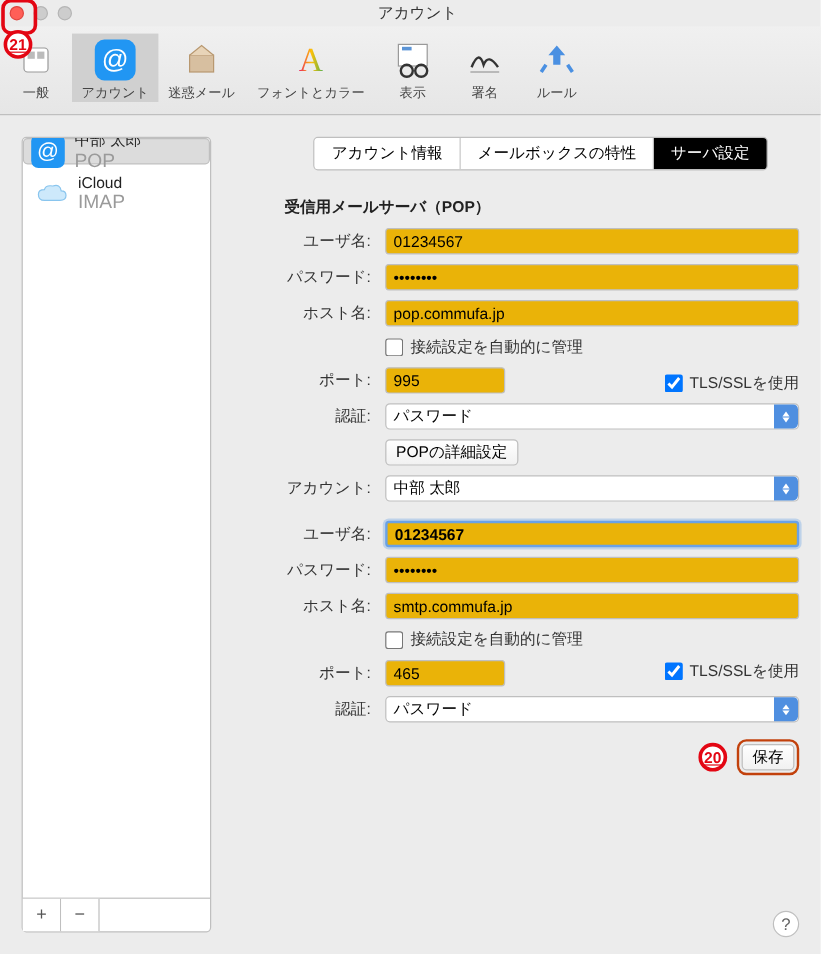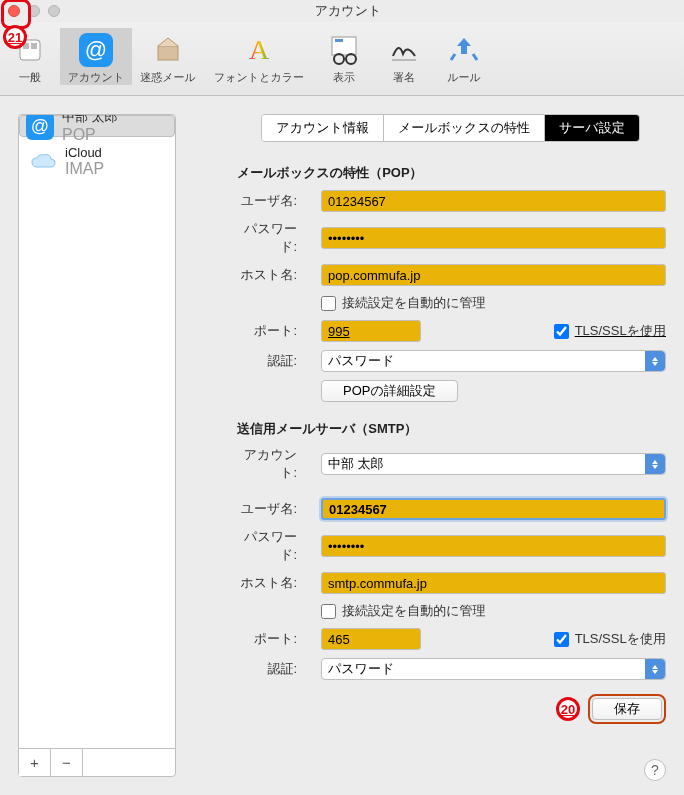--- a/index.html
+++ b/index.html
@@ -29,32 +29,32 @@
   .sb-footer { height: 28px; border-top: 1px solid #bfbfbf; display: flex; }
   .sb-btn { width: 32px; border-right: 1px solid #bfbfbf; display: flex; align-items: center; justify-content: center; font-size: 15px; color: #555; background: #fff; }
   .main { flex: 1; display: flex; flex-direction: column; margin-left: 45px; }
   .tabs { display: flex; justify-content: center; margin-bottom: 12px; }
   .seg { display: flex; border: 1px solid #bfbfbf; border-radius: 4px; overflow: hidden; }
   .seg div { padding: 4px 14px; font-size: 13px; background: #fff; border-right: 1px solid #bfbfbf; }
   .seg div:last-child { border-right: none; }
   .seg div.on { background: #000000; color: #fff; }
   .section-title { font-size: 13px; font-weight: 600; color: #222; margin: 10px 0 8px 2px; }
   .row { display: flex; align-items: center; margin-bottom: 8px; }
-  .lbl { width: 86px; text-align: right; padding-right: 24px; color: #333; font-size: 13px; }
+  .lbl { width: 86px; text-align: right; padding-right: 12px; color: #333; font-size: 13px; }
   .fld { flex: 1; }
   input[type=text], input[type=password] { width: 100%; height: 22px; border: 1px solid #bfbfbf; border-radius: 3px; padding: 0 6px; font-size: 13px; background: #eab308; }
   input.focus-ring { border: 2px solid #6aa2e6; box-shadow: 0 0 0 2px rgba(106,162,230,.35); font-weight: 700; }
   .short { width: 100px !important; flex: none; }
   .chk { display: flex; align-items: center; gap: 6px; font-size: 13px; color: #333; }
   .chk input { width: 15px; height: 15px; }
   .sel { width: 100%; height: 22px; border: 1px solid #bfbfbf; border-radius: 4px; background: #fff; display: flex; align-items: center; padding: 0 6px; position: relative; font-size: 13px; }
   .sel .arrow { position: absolute; right: 0; top: 0; bottom: 0; width: 20px; background: #4f8fe0; border-radius: 0 4px 4px 0; display: flex; flex-direction: column; align-items: center; justify-content: center; }
   .sel .arrow::before { content:""; border-left:3px solid transparent; border-right:3px solid transparent; border-bottom:4px solid #fff; margin-bottom:1px;}
   .sel .arrow::after { content:""; border-left:3px solid transparent; border-right:3px solid transparent; border-top:4px solid #fff;}
-  .btn { height: 22px; padding: 0 21px; border: 1px solid #bfbfbf; border-radius: 4px; background: linear-gradient(#fff,#f1f1f1); font-size: 13px; display: inline-flex; align-items: center; }
+  .btn { height: 22px; padding: 0 8px; border: 1px solid #bfbfbf; border-radius: 4px; background: linear-gradient(#fff,#f1f1f1); font-size: 13px; display: inline-flex; align-items: center; }
   .save-wrap { display:flex; justify-content:flex-end; align-items:center; gap:8px; margin-top:6px; }
   .callout { border: 2px solid #c2410c; border-radius: 8px; }
   .callout-num { width: 24px; height: 24px; border: 3px solid #e30613; border-radius: 50%; color: #e30613; font-weight: 700; font-size: 13px; display: inline-flex; align-items: center; justify-content: center; background: #fff; text-decoration: underline; }
   .callout-close { position: absolute; top: -1px; left: -1px; width: 34px; height: 48px; pointer-events: none; }
   .callout-close .ring { position:absolute; top:0; left:2px; width:30px; height:30px; border:3px solid #e30613; border-radius:8px; }
   .callout-close .num { position:absolute; top:26px; left:4px; }
   .help { position:absolute; right:18px; bottom:14px; width:22px; height:22px; border:1px solid #bfbfbf; border-radius:50%; background:#fff; display:flex; align-items:center; justify-content:center; color:#666; font-size:14px;}
 </style>
 </head>
 <body>
@@ -177,21 +177,21 @@
 
     <div class="main">
       <div class="tabs">
         <div class="seg">
           <div>アカウント情報</div>
           <div>メールボックスの特性</div>
           <div class="on">サーバ設定</div>
         </div>
       </div>
 
-      <div class="section-title">メールボックスの特性（POP）</div>
+      <div class="section-title">受信用メールサーバ（POP）</div>
       <div class="row">
           <div class="lbl">ユーザ名:</div>
           <div class="fld"><input type="text" value="01234567" style=""></div>
         </div>
       <div class="row">
           <div class="lbl">パスワード:</div>
           <div class="fld"><input type="text" value="••••••••" style=""></div>
         </div>
       <div class="row">
           <div class="lbl">ホスト名:</div>
@@ -201,21 +201,21 @@
           <div class="lbl"></div>
           <div class="fld">
             <label class="chk">
               <input type="checkbox" style="">
               <span>接続設定を自動的に管理</span>
             </label>
           </div>
         </div>
       <div class="row">
           <div class="lbl">ポート:</div>
-          <div class="fld" style="display:flex;align-items:center;gap:18px;text-decoration:underline;">
+          <div class="fld" style="display:flex;align-items:flex-end;gap:18px;">
             <input type="text" class="short" value="995" style="">
             <label class="chk" style="margin-left:auto;">
               <input type="checkbox" checked="" style="">
               <span>TLS/SSLを使用</span>
             </label>
           </div>
         </div>
       <div class="row">
           <div class="lbl">認証:</div>
           <div class="fld">
@@ -223,21 +223,20 @@
               <span>パスワード</span>
               <span class="arrow"></span>
             </div>
           </div>
         </div>
       <div class="row">
           <div class="lbl"></div>
           <div class="fld"><button class="btn">POPの詳細設定</button></div>
         </div>
 
-      <div class="section-title">送信用メールサーバ（SMTP）</div>
       <div class="row">
           <div class="lbl">アカウント:</div>
           <div class="fld">
             <div class="sel">
               <span>中部 太郎</span>
               <span class="arrow"></span>
             </div>
           </div>
         </div>
       <div style="height:8px"></div>
@@ -257,21 +256,21 @@
           <div class="lbl"></div>
           <div class="fld">
             <label class="chk">
               <input type="checkbox" style="">
               <span>接続設定を自動的に管理</span>
             </label>
           </div>
         </div>
       <div class="row">
           <div class="lbl">ポート:</div>
-          <div class="fld" style="display:flex;align-items:center;gap:45px;">
+          <div class="fld" style="display:flex;align-items:flex-start;gap:45px;">
             <input type="text" class="short" value="465" style="">
             <label class="chk" style="margin-left:auto;">
               <input type="checkbox" checked="" style="">
               <span>TLS/SSLを使用</span>
             </label>
           </div>
         </div>
       <div class="row">
           <div class="lbl">認証:</div>
           <div class="fld">

